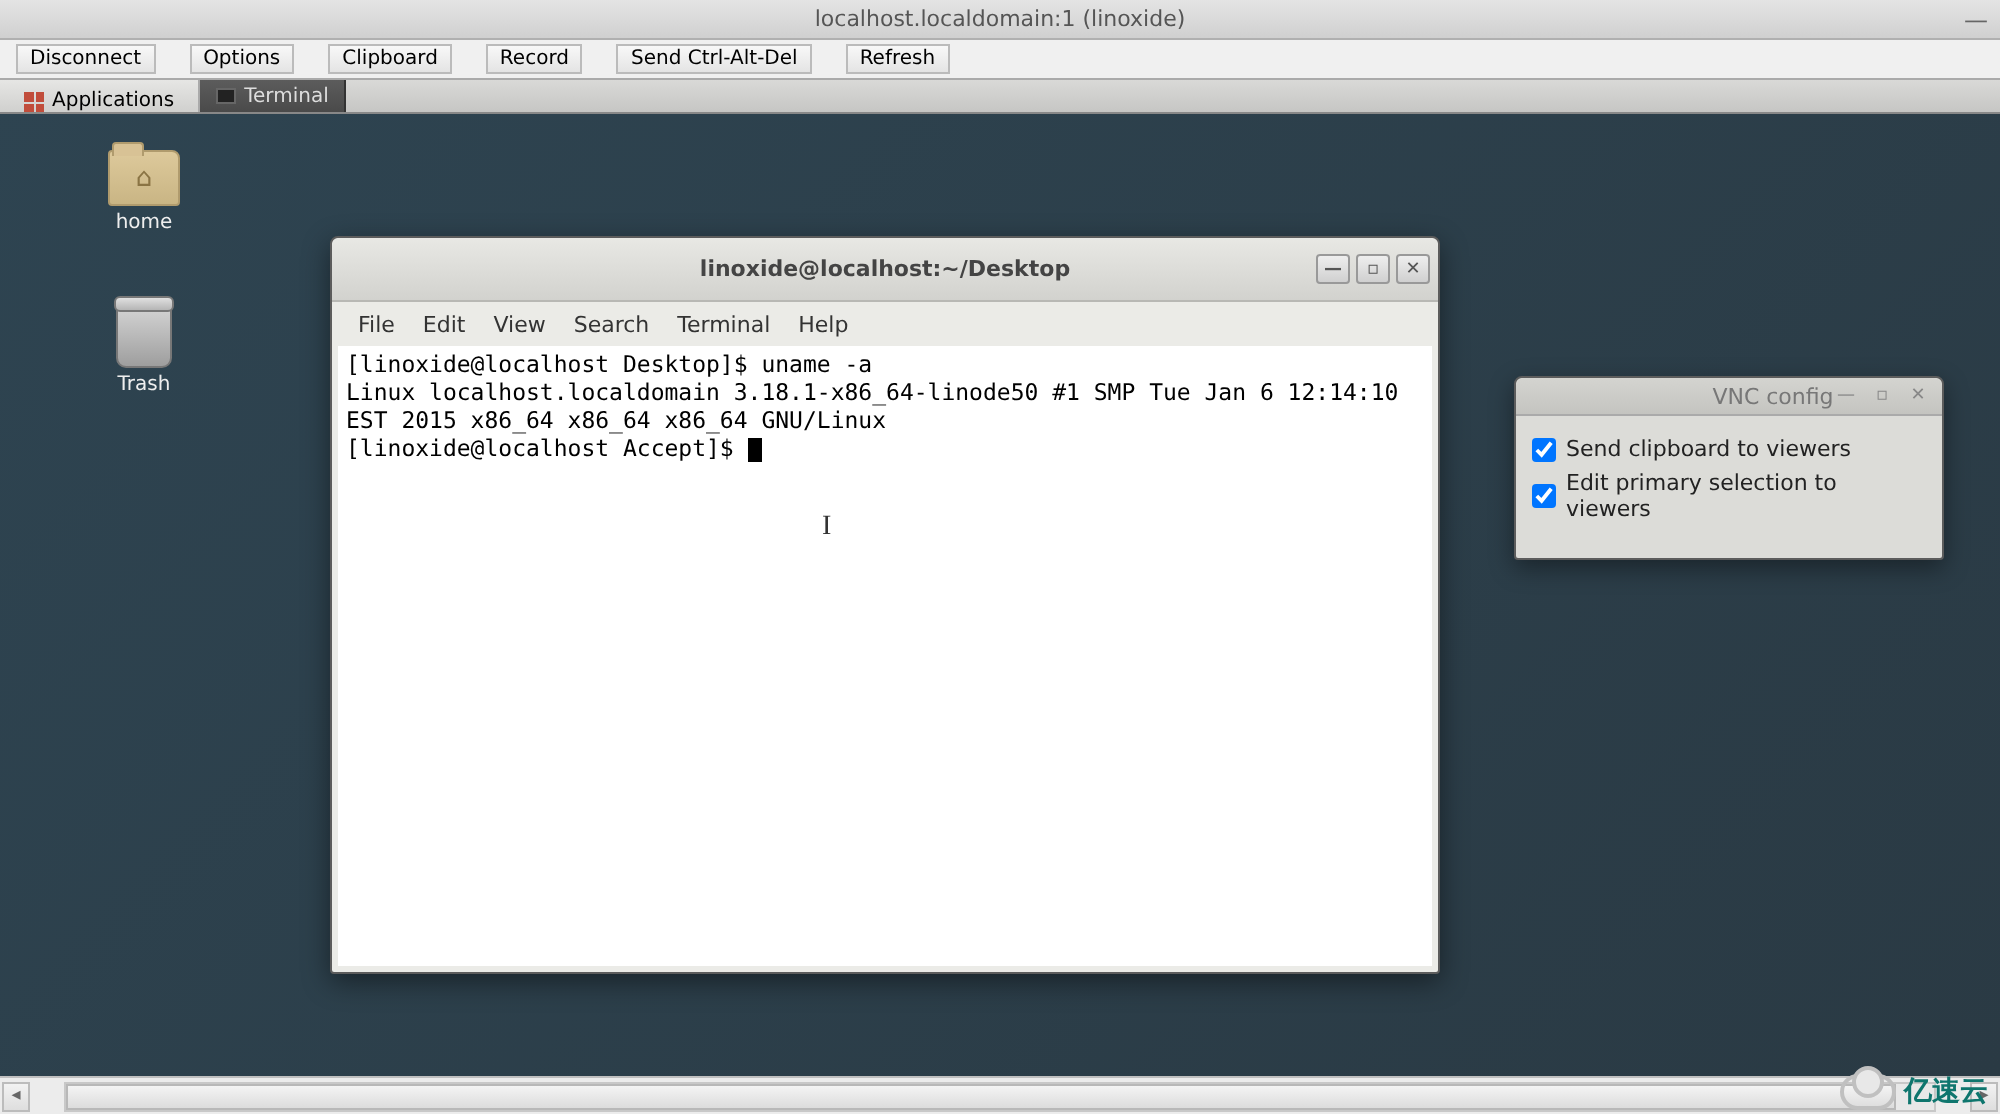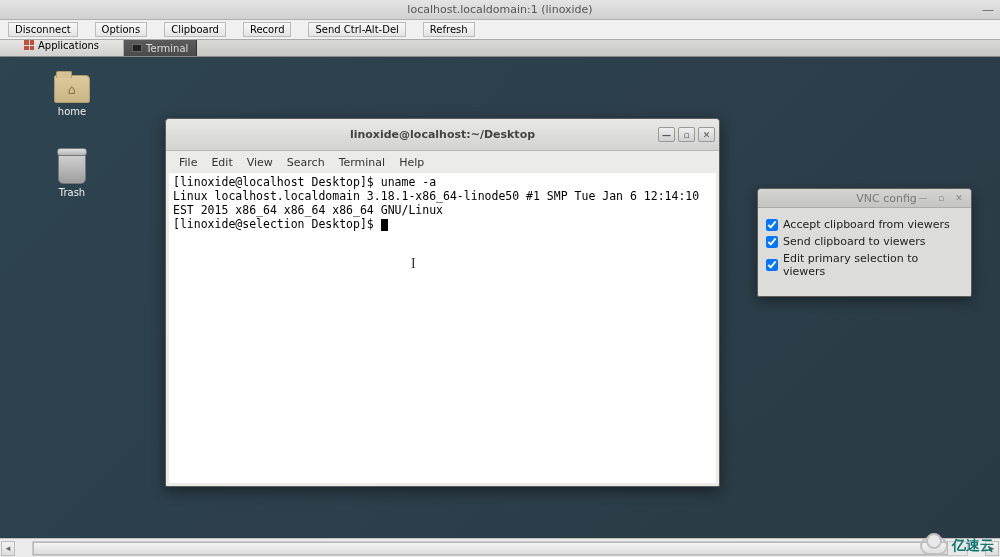--- a/index.html
+++ b/index.html
@@ -7,21 +7,21 @@
     
     
     .vnc-titlebar { background: linear-gradient(to bottom, #e4e4e4, #d0d0d0); height: 20px; display: flex; align-items: center; justify-content: center; border-bottom: 1px solid #b0b0b0; color: #555; position: relative; }
     .vnc-titlebar .minctl { position: absolute; right: 6px; color: #666; font-size: 12px; cursor: default; }
     .vnc-toolbar { background: #f0f0f0; height: 20px; display: flex; align-items: center; border-bottom: 1px solid #aaa; padding-left: 8px; gap: 16px; }
     .vnc-toolbar button { background: linear-gradient(to bottom,#f8f8f8,#e4e4e4); border: 1px solid #bbb; font-size: 10px; padding: 1px 6px; margin-right: 1px; cursor: pointer; font-family: inherit; }
     
     
     .remote { position: absolute; top: 40px; left: 0; right: 0; bottom: 19px; background: #2b3a42; background: linear-gradient(135deg,#2e4451 0%,#2a3a44 100%); overflow: hidden; }
     .taskbar { position: absolute; top: 0; left: 0; right: 0; height: 17px; background: linear-gradient(to bottom,#d9d9d7,#c6c6c4); border-bottom: 1px solid #888; display: flex; align-items: center; font-size: 10px; }
-    .taskbar .applauncher { background: linear-gradient(to bottom,#e6e6e4,#d0d0ce); height: 100%; padding: 0 24px; display: flex; align-items: flex-start; gap: 4px; border-right: 1px solid #aaa; cursor: pointer; }
+    .taskbar .applauncher { background: linear-gradient(to bottom,#e6e6e4,#d0d0ce); height: 100%; padding: 0 12px; display: flex; align-items: flex-end; gap: 4px; border-right: 1px solid #aaa; cursor: pointer; }
     .taskbar .tab { background: linear-gradient(to bottom,#5c5c5c,#4a4a4a); color: #ddd; height: 100%; padding: 0 8px; display: flex; align-items: center; gap: 4px; border-right: 1px solid #333; cursor: pointer; }
     .apps-icon { width: 10px; height: 10px; display: grid; grid-template-columns: 1fr 1fr; grid-template-rows: 1fr 1fr; gap: 1px; }
     .apps-icon i { background: #c14d3b; }
     .term-mini { width: 10px; height: 8px; background: #222; border: 1px solid #666; }
     
     
     .desktop-icon { position: absolute; width: 60px; display: flex; flex-direction: column; align-items: center; color: #eee; font-size: 10px; text-align: center; gap: 3px; cursor: pointer; }
     .folder-icon { width: 36px; height: 28px; background: linear-gradient(to bottom,#ddc99b,#c9b584); border-radius: 2px 4px 2px 2px; position: relative; border: 1px solid #b09b6d; }
     .folder-icon::before { content:""; position:absolute; top:-5px; left:1px; width:14px; height:6px; background:#d8c295; border-radius:2px 2px 0 0; border:1px solid #b09b6d; border-bottom:none; }
     .folder-icon .home-glyph { position:absolute; inset:0; display:flex; align-items:center; justify-content:center; font-size:13px; color:#8a7444; }
@@ -117,37 +117,33 @@
     <div class="menubar">
       <span>File</span>
       <span>Edit</span>
       <span>View</span>
       <span>Search</span>
       <span>Terminal</span>
       <span>Help</span>
     </div>
     <div class="term-body"><span>[linoxide@localhost Desktop]$ uname -a</span>
 <span>Linux localhost.localdomain 3.18.1-x86_64-linode50 #1 SMP Tue Jan 6 12:14:10 EST 2015 x86_64 x86_64 x86_64 GNU/Linux</span>
-<span>[linoxide@selection Desktop]$ </span><span class="cursor-block"></span><span class="ibeam">I</span></div>
+<span>[linoxide@localhost Accept]$ </span><span class="cursor-block"></span><span class="ibeam">I</span></div>
   </div>
 
   <div class="cfg-window">
     <div class="cfg-title">
       <span>VNC config</span>
       <div class="wc">
         <span>—</span>
         <span>▫</span>
         <span>✕</span>
       </div>
     </div>
     <div class="cfg-body">
-      <label>
-        <input type="checkbox" checked="" style="">
-        <span>Accept clipboard from viewers</span>
-      </label>
       <label>
         <input type="checkbox" checked="" style="">
         <span>Send clipboard to viewers</span>
       </label>
       <label>
         <input type="checkbox" checked="" style="">
         <span>Edit primary selection to viewers</span>
       </label>
     </div>
   </div>

